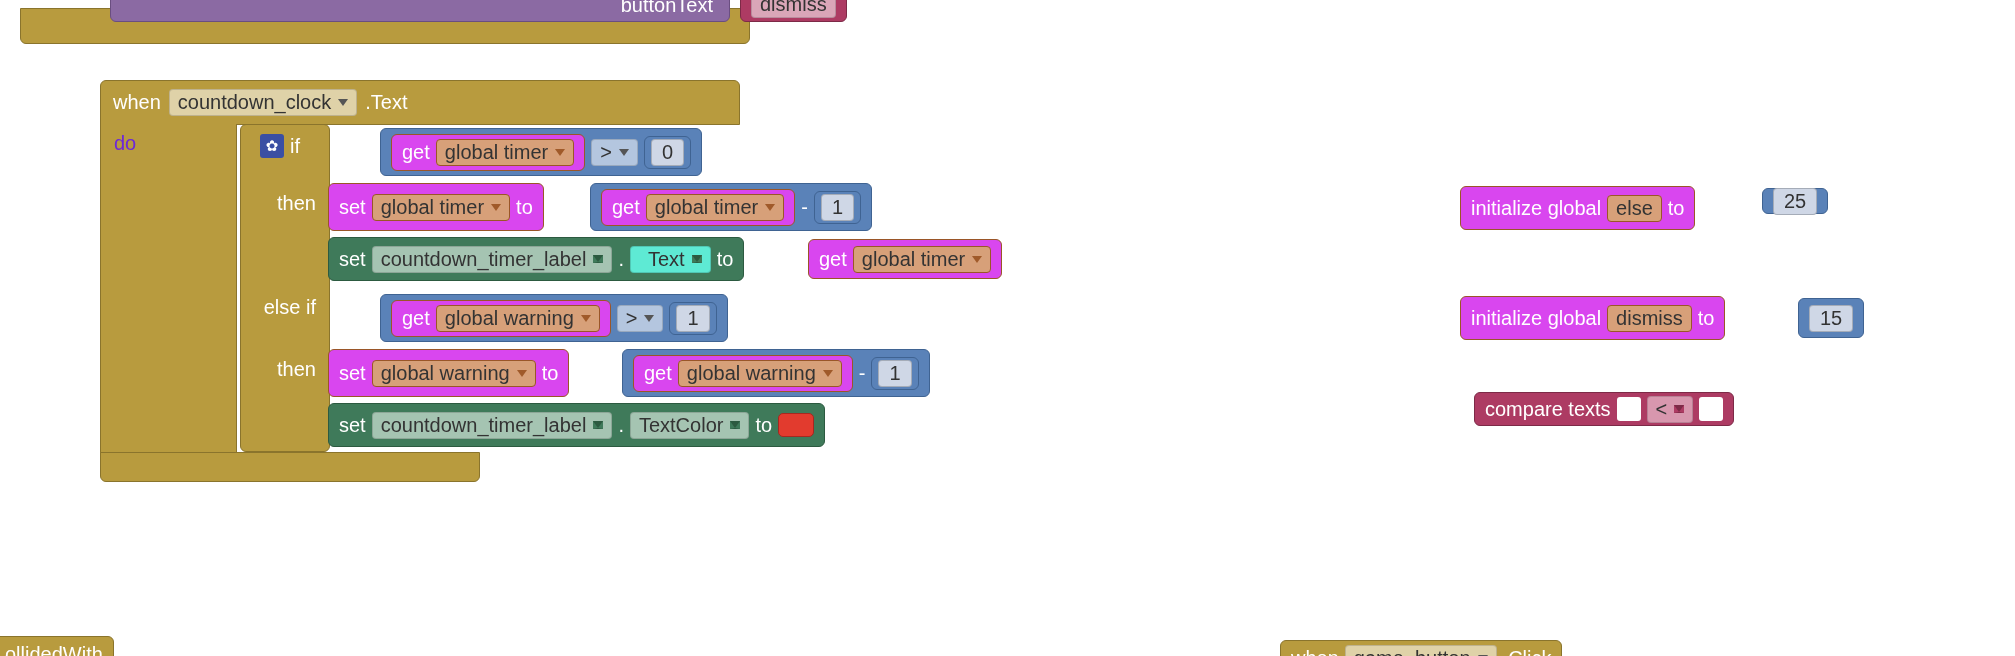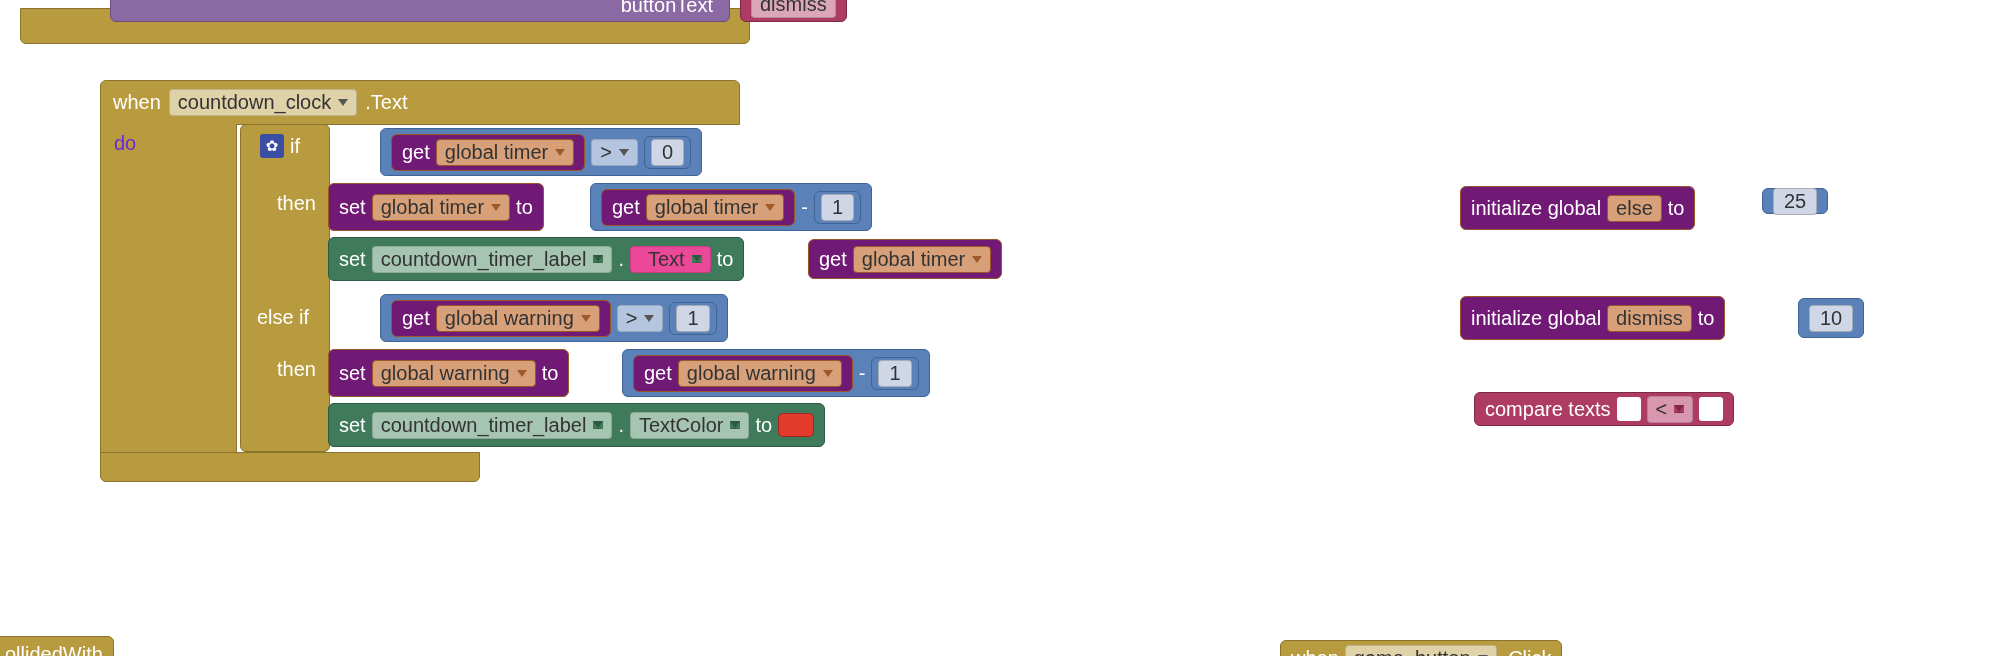--- a/index.html
+++ b/index.html
@@ -18,21 +18,21 @@
   .block {
     position: absolute;
     border-radius: 6px;
     padding: 4px 10px;
     display: flex;
     align-items: center;
     gap: 6px;
     white-space: nowrap;
   }
   .mustard { background: #b89b3e; border: 1px solid #8a742c; }
-  .orange  { background: #701a75; border: 1px solid #9a5628; }
+  .orange  { background: #d946ef; border: 1px solid #9a5628; }
   .blue    { background: #5a82b8; border: 1px solid #3f6392; }
   .green   { background: #3f7a5a; border: 1px solid #2c5a40; }
   .maroon  { background: #ad3b63; border: 1px solid #7d2a47; }
   .purple  { background: #8b6aa3; border: 1px solid #6a4e80; }
   .pill {
     background: rgba(255,255,255,0.55);
     color: #333;
     border-radius: 4px;
     padding: 1px 8px 1px 8px;
     display: inline-flex;
@@ -152,21 +152,21 @@
   <div class="c-dobar"></div>
   <div class="c-do-label">do</div>
   <div class="c-bottom"></div>
 </div>
 
 <div style="position:absolute; top:134px; left:260px; display:flex; align-items:center;">
   <span class="gear">✿</span>
   <span>if</span>
 </div>
 <div class="row-label" style="top:192px; left:256px;">then</div>
-<div class="row-label" style="top:306px; left:250px; width:66px;text-align:center;">else if</div>
+<div class="row-label" style="top:296px; left:250px; width:66px;">else if</div>
 <div class="row-label" style="top:358px; left:256px;">then</div>
 
 <div class="block mustard" style="top:124px; left:240px; width:90px; height:328px; z-index:-1;"></div>
 
 <div class="block blue" style="top:128px; left:380px; height:48px;">
   <div class="block orange" style="position:relative;">
     <span>get</span>
     <span class="pill orange-lite">
         <span>global timer</span>
         <span class="arrow"></span>
@@ -203,21 +203,21 @@
   </div>
 </div>
 
 <div class="block green" style="top:237px; left:328px; height:44px;">
   <span>set</span>
   <span class="pill" style="background:#a5c4b2;">
       <span>countdown_timer_label</span>
       <span class="arrow green"></span>
     </span>
   <span>.</span>
-  <span class="pill" style="background:#ec4899;padding-left:17px;">
+  <span class="pill" style="background:#5eead4;padding-left:17px;">
       <span>Text</span>
       <span class="arrow green"></span>
     </span>
   <span>to</span>
 </div>
 <div class="block orange" style="top:239px; left:808px; height:40px;">
   <span>get</span>
   <span class="pill orange-lite">
       <span>global timer</span>
       <span class="arrow"></span>
@@ -286,21 +286,21 @@
 <div class="block blue" style="top:188px; left:1762px; height:26px;">
   <span class="numbox">25</span>
 </div>
 
 <div class="block orange" style="top:296px; left:1460px; height:44px;">
   <span>initialize global</span>
   <span class="pill orange-lite">dismiss</span>
   <span>to</span>
 </div>
 <div class="block blue" style="top:298px; left:1798px; height:40px;">
-  <span class="numbox">10</span>
+  <span class="numbox">15</span>
 </div>
 
 <div class="block maroon" style="top:392px; left:1474px; height:34px;">
   <span>compare texts</span>
   <span class="socket"></span>
   <span class="pill" style="background:#d897ae;">
       <span>&lt;</span>
       <span class="arrow maroon"></span>
     </span>
   <span class="socket"></span>

